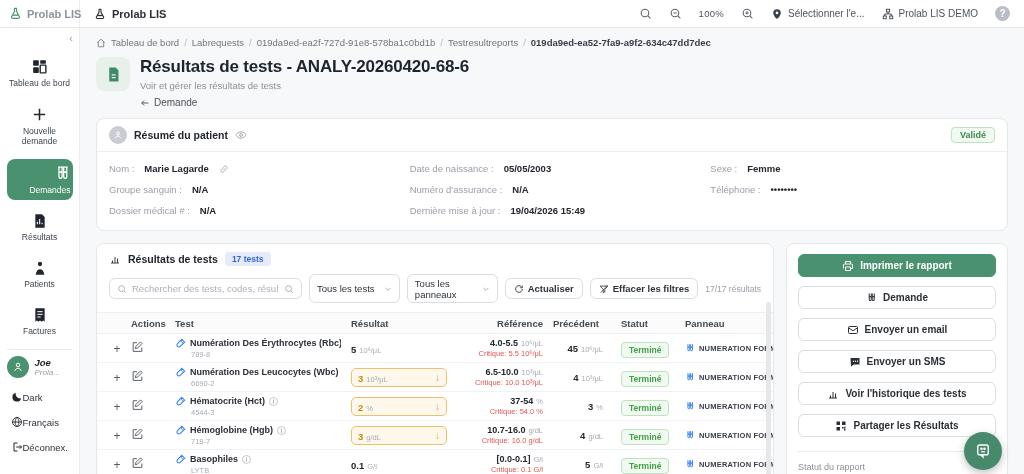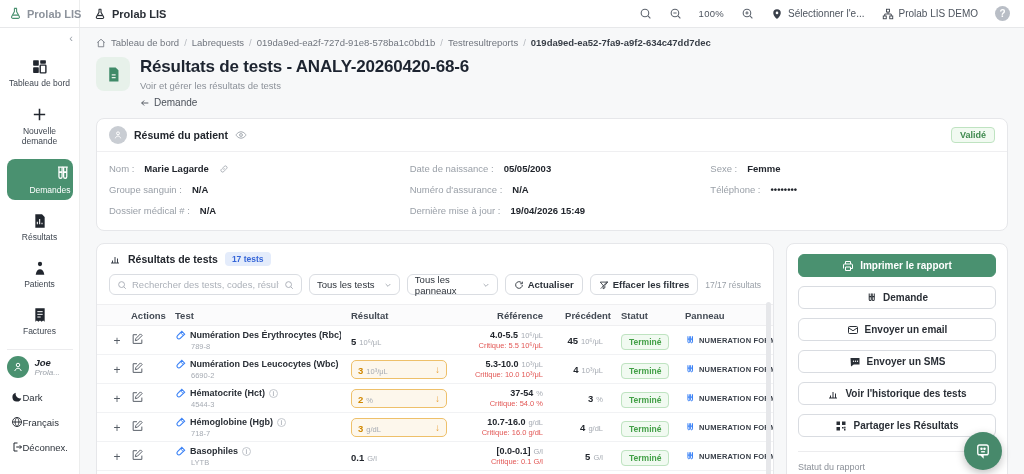--- a/index.html
+++ b/index.html
@@ -64,21 +64,21 @@
   
   .region { display:flex; gap:12px; margin-top:12px; align-items:flex-start; }
   .results-card { width:678px; position:relative; overflow:hidden; }
   .rc-head { display:flex; align-items:center; gap:7px; padding:8px 12px 6px; }
   .rc-title { font-size:10.5px; font-weight:700; color:#22262d; }
   .badge-count { font-size:8.5px; font-weight:700; color:#3565d8; background:#e4ecfb; border-radius:4px; padding:2px 7px; }
   .filters { display:flex; align-items:center; gap:7px; padding:2px 12px 9px; }
   .searchbox { display:flex; align-items:center; gap:5px; width:224px; height:21px; border:1px solid #dadde2; border-radius:6px; padding:0 7px; background:#fff; color:#a6abb3; }
   .searchbox input { border:none; outline:none; flex:1; font-size:9.5px; font-family:"Liberation Sans",sans-serif; color:#3a404a; background:transparent; min-width:0; }
   .searchbox input::placeholder { color:#abb0b8; }
-  .selectbox { display:flex; align-items:center; justify-content:space-between; width:104px; height:21px; border:1px solid #dadde2; border-radius:6px; padding:0 7px; font-size:9.5px; color:#2c323a; background:#fff; cursor:pointer; }
+  .selectbox { display:flex; align-items:center; justify-content:space-between; width:104px; height:29px; border:1px solid #dadde2; border-radius:6px; padding:0 7px; font-size:9.5px; color:#2c323a; background:#fff; cursor:pointer; }
   .selectbox .chev { color:#9aa0a8; }
   .btn-sm { display:flex; align-items:center; gap:4px; height:21px; border:1px solid #dadde2; border-radius:6px; padding:0 8px; font-size:9.5px; font-weight:600; color:#2c323a; background:#fff; cursor:pointer; white-space:nowrap; }
   .count-txt { font-size:8.5px; color:#9aa0a8; white-space:nowrap; }
 
   .tgrid { display:grid; grid-template-columns:34px 44px 1fr 112px 100px 68px 64px 88px; align-items:center; }
   .thead { background:#fbfbfc; border-top:1px solid #efeff1; border-bottom:1px solid #efeff1; height:22px; }
   .th { font-size:9.5px; font-weight:700; color:#434a54; white-space:nowrap; }
   .trow { height:29px; border-bottom:1px solid #f1f2f4; background:#fff; }
   .expander { width:16px; height:16px; border:none; background:transparent; color:#565d66; font-size:12px; cursor:pointer; margin-left:12px; }
   .expander::before { content:"+"; }
@@ -399,21 +399,21 @@
           </button>
           <span class="count-txt">17/17 résultats</span>
         </div>
 
         <div class="tgrid thead">
           <div class="th"></div>
           <div class="th">Actions</div>
           <div class="th">Test</div>
           <div class="th" style="padding-left:10px">Résultat</div>
           <div class="th" style="text-align:right;padding-right:10px">Référence</div>
-          <div class="th" style="text-align:right;padding-right:10px">Précédent</div>
+          <div class="th" style="padding-right:10px">Précédent</div>
           <div class="th">Statut</div>
           <div class="th">Panneau</div>
         </div>
 
         <div>
 
         <div class="tgrid trow">
               <div><button class="expander"></button></div>
               <div><button class="editbtn">
                 <svg width="13" height="13" viewBox="0 0 24 24" fill="none" stroke="#565d66" stroke-width="1.8">
@@ -471,21 +471,21 @@
                 <div class="tcode">6690-2</div>
               </div>
               <div class="cell-res">
 
                 <span class="resbox">
                   <span><b>3</b><span class="unit">10³/μL</span></span>
                   <span class="arrow"></span>
                 </span>
               </div>
               <div class="cell-ref">
-                <div class="refmain"><span>5.3-10.0</span><span class="unit">10³/μL</span></div>
+                <div class="refmain"><span>6.5-10.0</span><span class="unit">10³/μL</span></div>
                 <div class="crit">Critique: 10.0 10³/μL</div>
               </div>
               <div class="cell-prev"><span>4</span><span class="unit">10³/μL</span></div>
               <div><span class="badge-done">Terminé</span></div>
               <div class="cell-panel">
                 <svg class="ic" width="10" height="10" viewBox="0 0 24 24" fill="none" stroke="#3b82f6" stroke-width="2.4">
                   <path d="M7 3v13.5a2.2 2.2 0 0 0 4.4 0V3"></path>
                   <path d="M13.6 3v13.5a2.2 2.2 0 0 0 4.4 0V3"></path>
                   <path d="M7 10h4.4M13.6 10H18" stroke-width="3"></path>
                 </svg>

